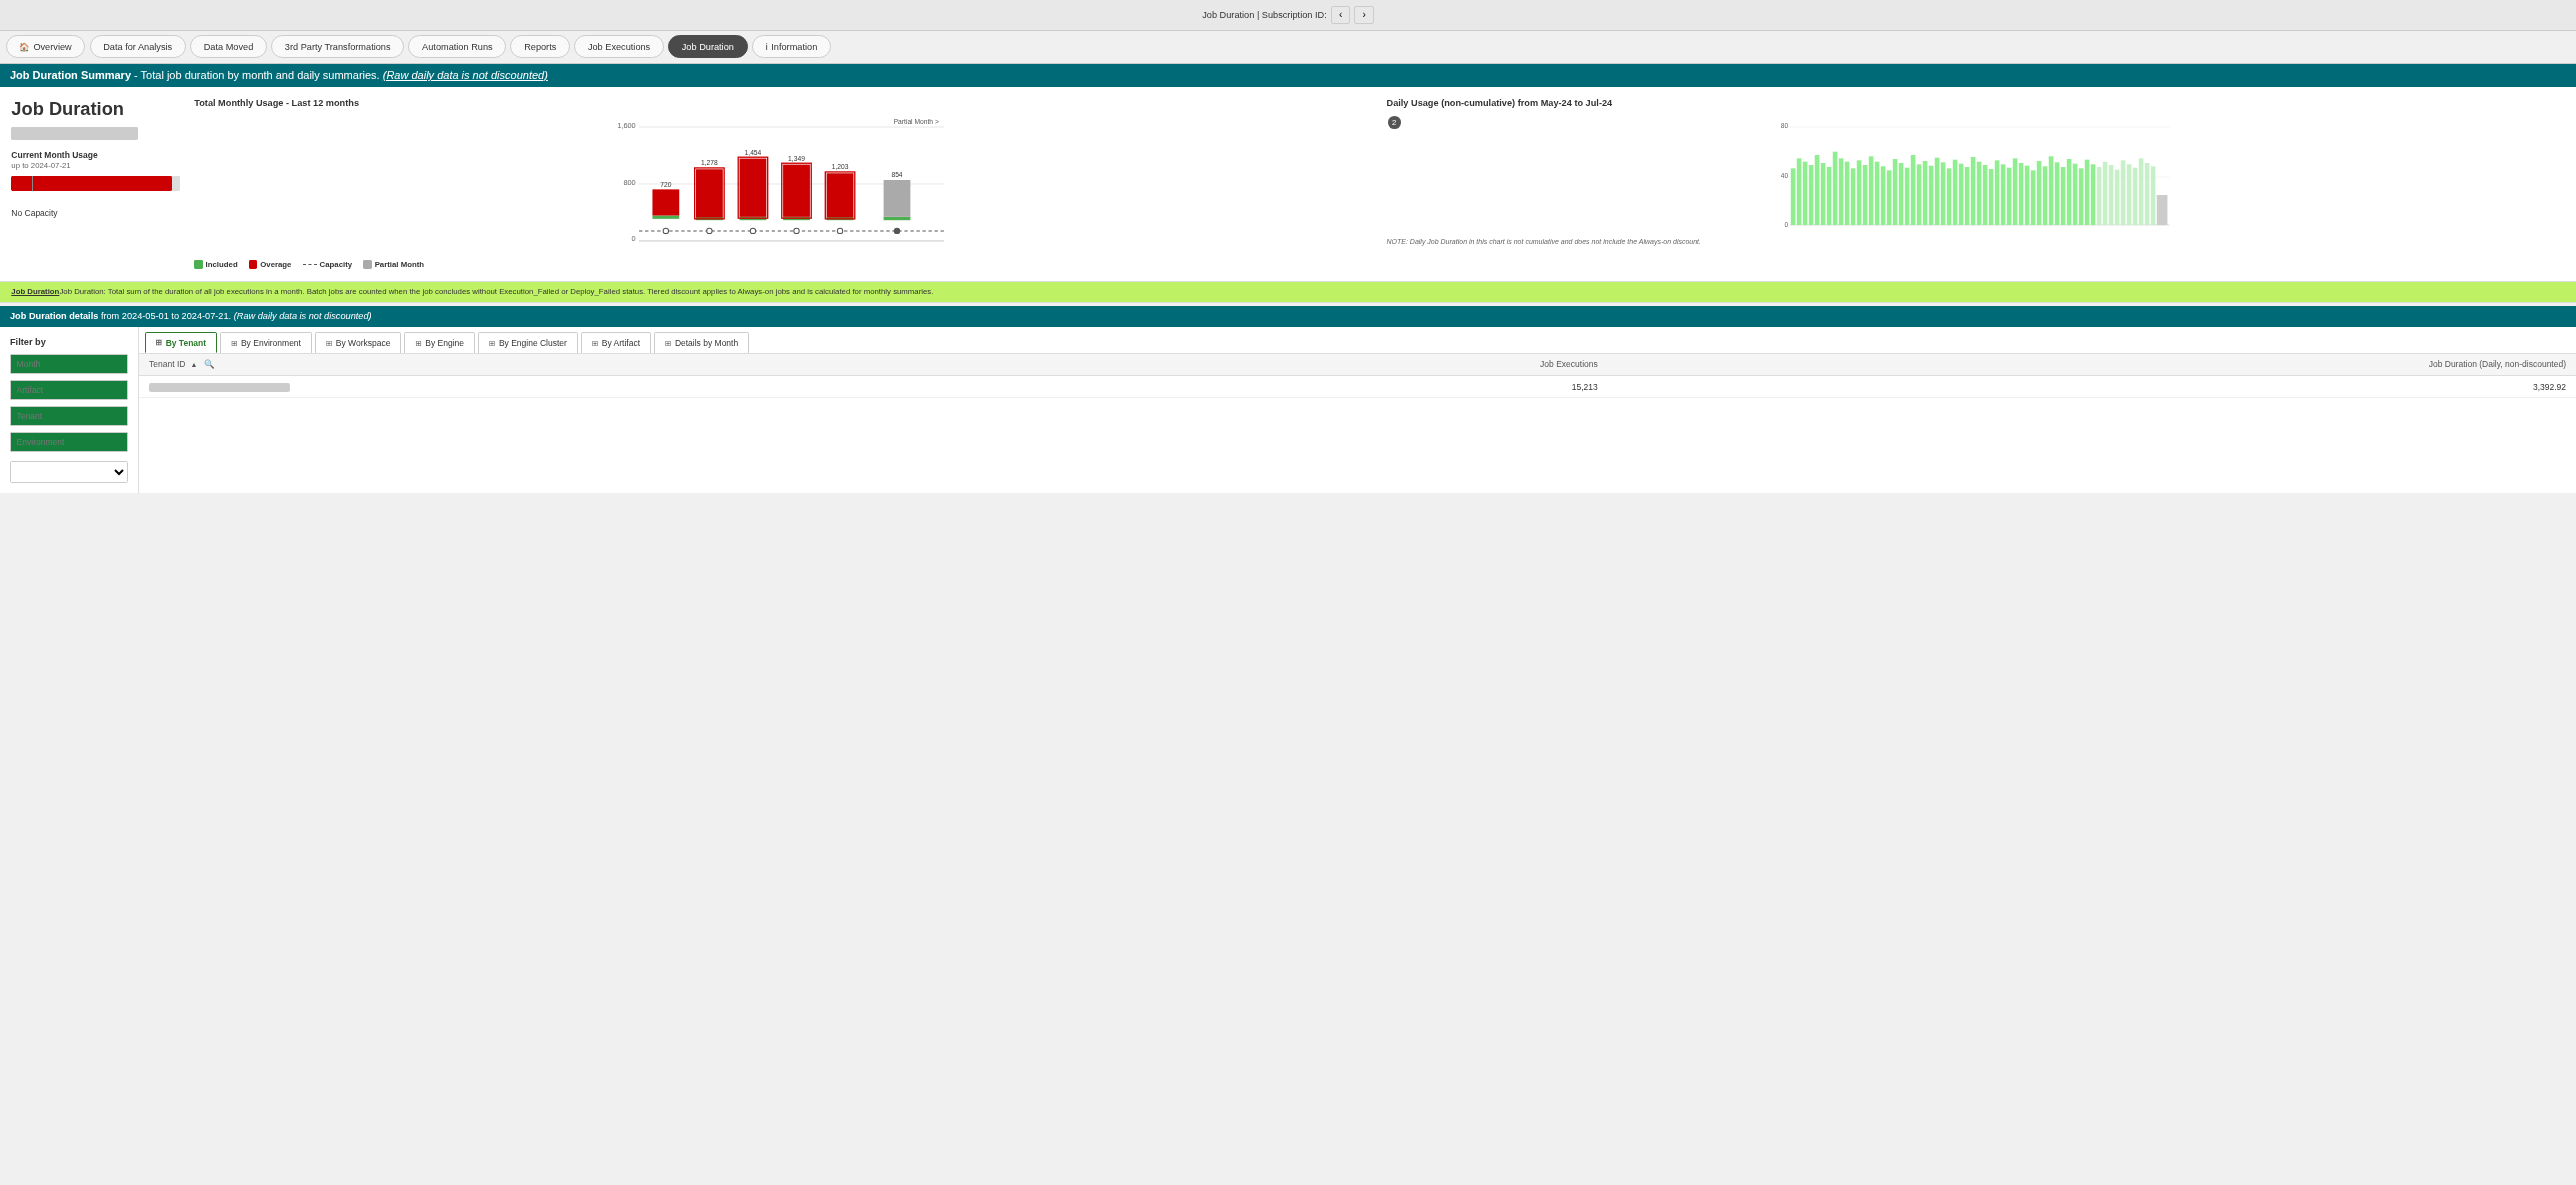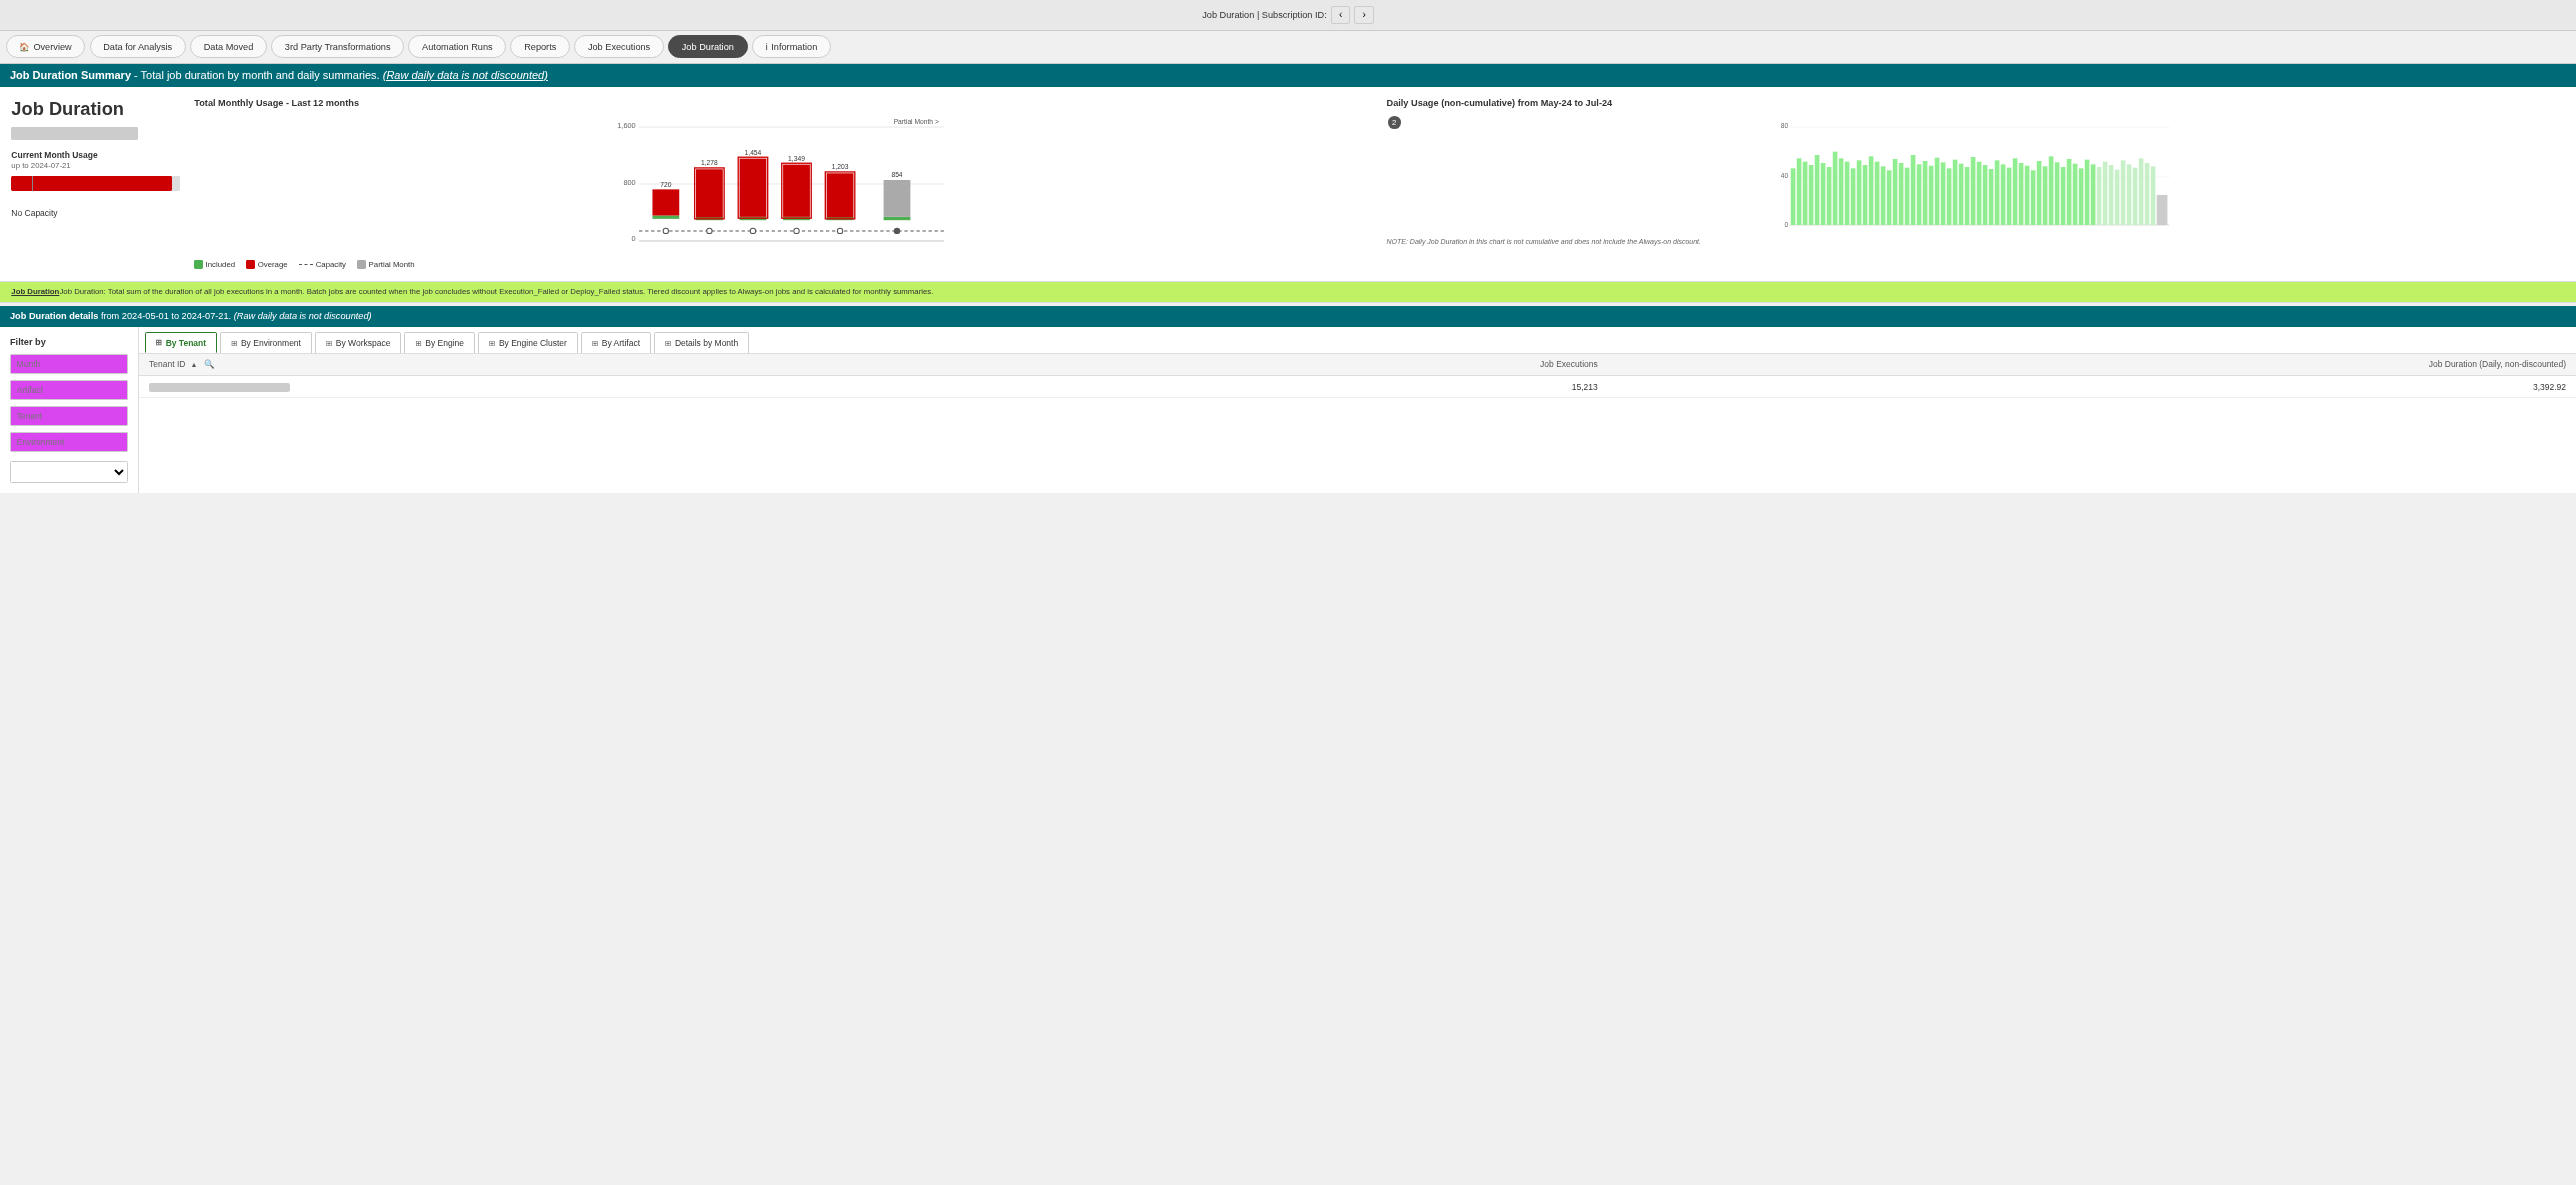--- a/index.html
+++ b/index.html
@@ -150,20 +150,21 @@
     .chart-legend {
       display: flex;
       gap: 11.3px;
       margin-top: 4.2px;
       font-size: 7.8px;
     }
     .legend-item {
       display: flex;
       align-items: center;
       gap: 2.8px;
+      font-weight: bold;
     }
     .legend-dot {
       width: 8.5px;
       height: 8.5px;
       border-radius: 1.4px;
     }
     .legend-line {
       width: 14px;
       height: 1.4px;
       border-top: 1.4px dashed #555;
@@ -215,21 +216,21 @@
       font-weight: bold;
       margin-bottom: 7px;
     }
     .filter-input {
       width: 100%;
       border: 0.7px solid #ccc;
       padding: 4.2px 5.6px;
       margin-bottom: 5.6px;
       border-radius: 1.4px;
       font-size: 8.5px;
-      background: #d946ef;
+      background: #15803d;
     }
     .filter-select {
       width: 100%;
       border: 0.7px solid #ccc;
       padding: 4.2px 5.6px;
       margin-top: 2.8px;
       border-radius: 1.4px;
       font-size: 8.5px;
       background: white;
       appearance: auto;

